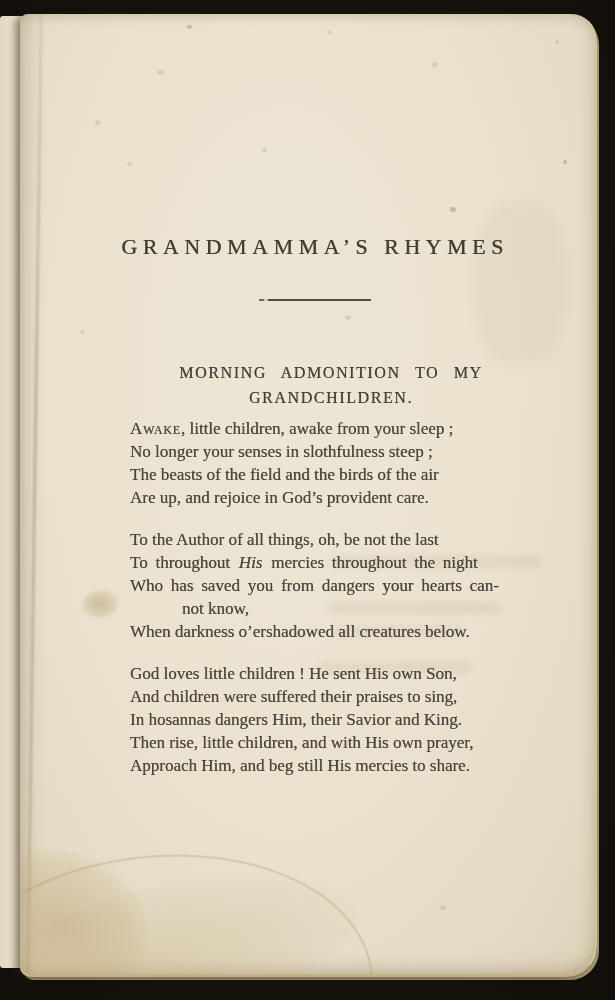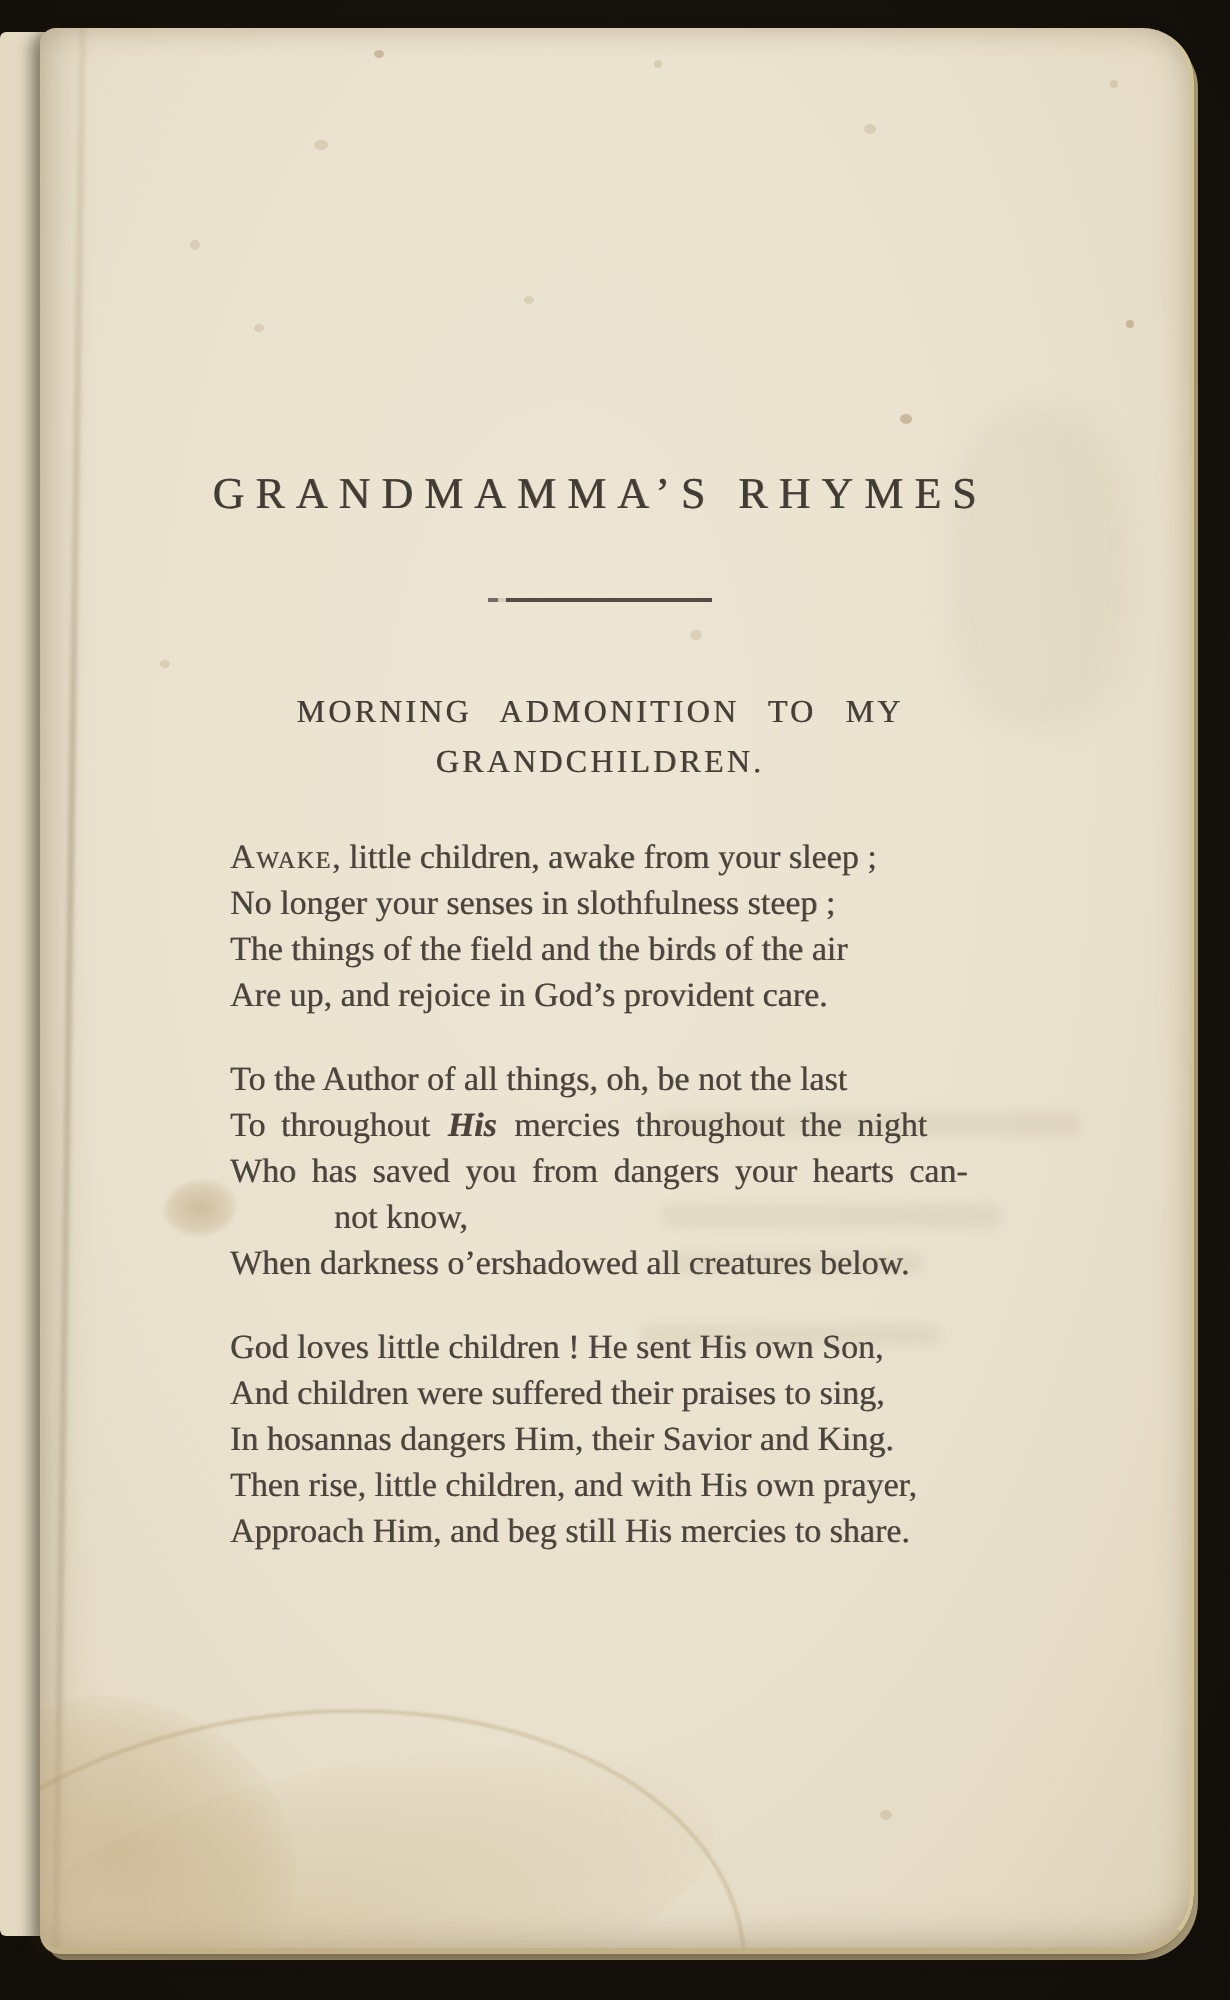--- a/index.html
+++ b/index.html
@@ -93,21 +93,21 @@
   }
   .ghost-v {
     position: absolute;
     background: rgba(158, 139, 104, 0.08);
     filter: blur(7px);
     border-radius: 40%;
   }
   
   .text-block {
     position: absolute;
-    left: 0; top: 0; width: 560px; height: 100%;
+    left: 15px; top: 0; width: 560px; height: 100%;
     color: #49423a;
   }
   .running-title {
     position: absolute;
     top: 219px; left: 0; width: 100%;
     margin: 0;
     text-align: center;
     font-size: 22px; line-height: 28px;
     font-weight: 400;
     letter-spacing: 5.5px;
@@ -118,21 +118,21 @@
   .divider-rule {
     position: absolute;
     top: 285px; left: 224px;
     width: 112px; height: 2px;
     background: linear-gradient(90deg,
       rgba(74,69,61,0.75) 0 5px, rgba(74,69,61,0.15) 5px 9px, rgba(66,60,52,0.9) 9px 100%);
   }
   .poem-heading {
     position: absolute;
     top: 330px; left: 0; width: 100%;
-    margin: 0;
+    margin: 16px;
     text-align: center;
     font-size: 16px; line-height: 25px;
     font-weight: 400;
     letter-spacing: 1.6px;
     word-spacing: 9px;
     color: #453f37;
     text-shadow: 0.3px 0 0 rgba(69, 63, 55, 0.7);
     white-space: nowrap;
   }
   .poem-heading .subline { word-spacing: 2px; text-align: center; }
@@ -144,21 +144,21 @@
     text-shadow: 0.3px 0 0 rgba(74, 68, 60, 0.65);
   }
   .stanza { margin: 0 0 19px 0; }
   .poem-line {
     height: 23px; line-height: 23px;
     white-space: nowrap;
   }
   .poem-line.indent { padding-left: 52px; }
   .poem-line.wide { word-spacing: 3.5px; }
   .seg-smallcaps { font-variant: small-caps; letter-spacing: 0.8px; }
-  .seg-italic { font-style: italic; font-weight: 700; padding: 0 1px; }
+  .seg-italic { font-style: italic; font-weight: 400; padding: 0 1px; }
 </style>
 </head>
 <body>
 
 <div class="photo">
 
   <div class="adjacent-page"></div>
 
   <div class="page">
 
@@ -197,21 +197,21 @@
 
       <h2 class="poem-heading">
         <span>MORNING ADMONITION TO MY</span><br>
         <span class="subline">GRANDCHILDREN.</span>
       </h2>
 
       <div class="poem-body">
           <div class="stanza">
             <div class="poem-line"><span class="seg-smallcaps">Awake</span><span class="seg-normal">, little children, awake from your sleep ;</span></div>
             <div class="poem-line"><span class="seg-normal">No longer your senses in slothfulness steep ;</span></div>
-            <div class="poem-line"><span class="seg-normal">The things of the field and the birds of the air</span></div>
+            <div class="poem-line"><span class="seg-normal">The beasts of the field and the birds of the air</span></div>
             <div class="poem-line"><span class="seg-normal">Are up, and rejoice in God’s provident care.</span></div>
           </div>
           <div class="stanza">
             <div class="poem-line"><span class="seg-normal">To the Author of all things, oh, be not the last</span></div>
             <div class="poem-line wide"><span class="seg-normal">To throughout </span><span class="seg-italic">His</span><span class="seg-normal"> mercies throughout the night</span></div>
             <div class="poem-line wide"><span class="seg-normal">Who has saved you from dangers your hearts can-</span></div>
             <div class="poem-line indent"><span class="seg-normal">not know,</span></div>
             <div class="poem-line"><span class="seg-normal">When darkness o’ershadowed all creatures below.</span></div>
           </div>
           <div class="stanza">

